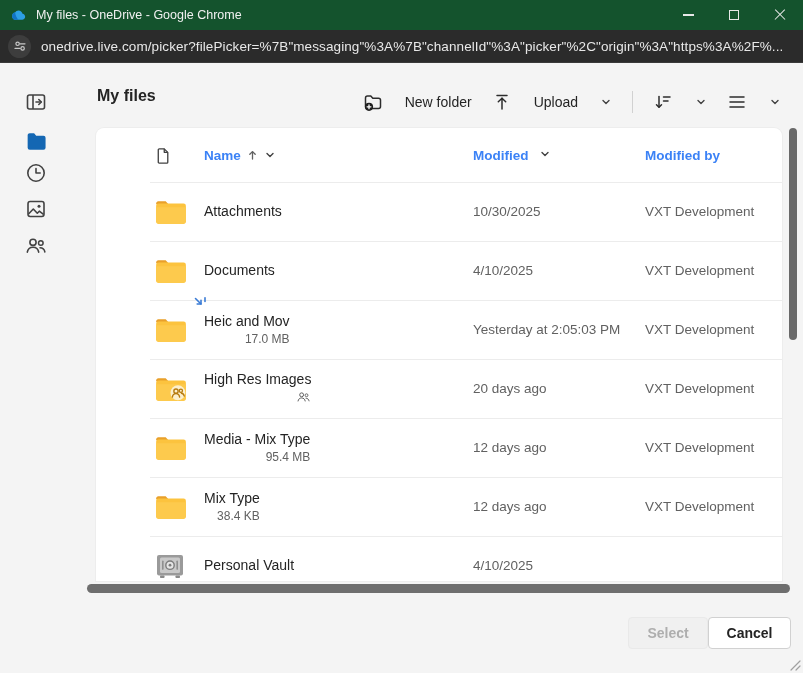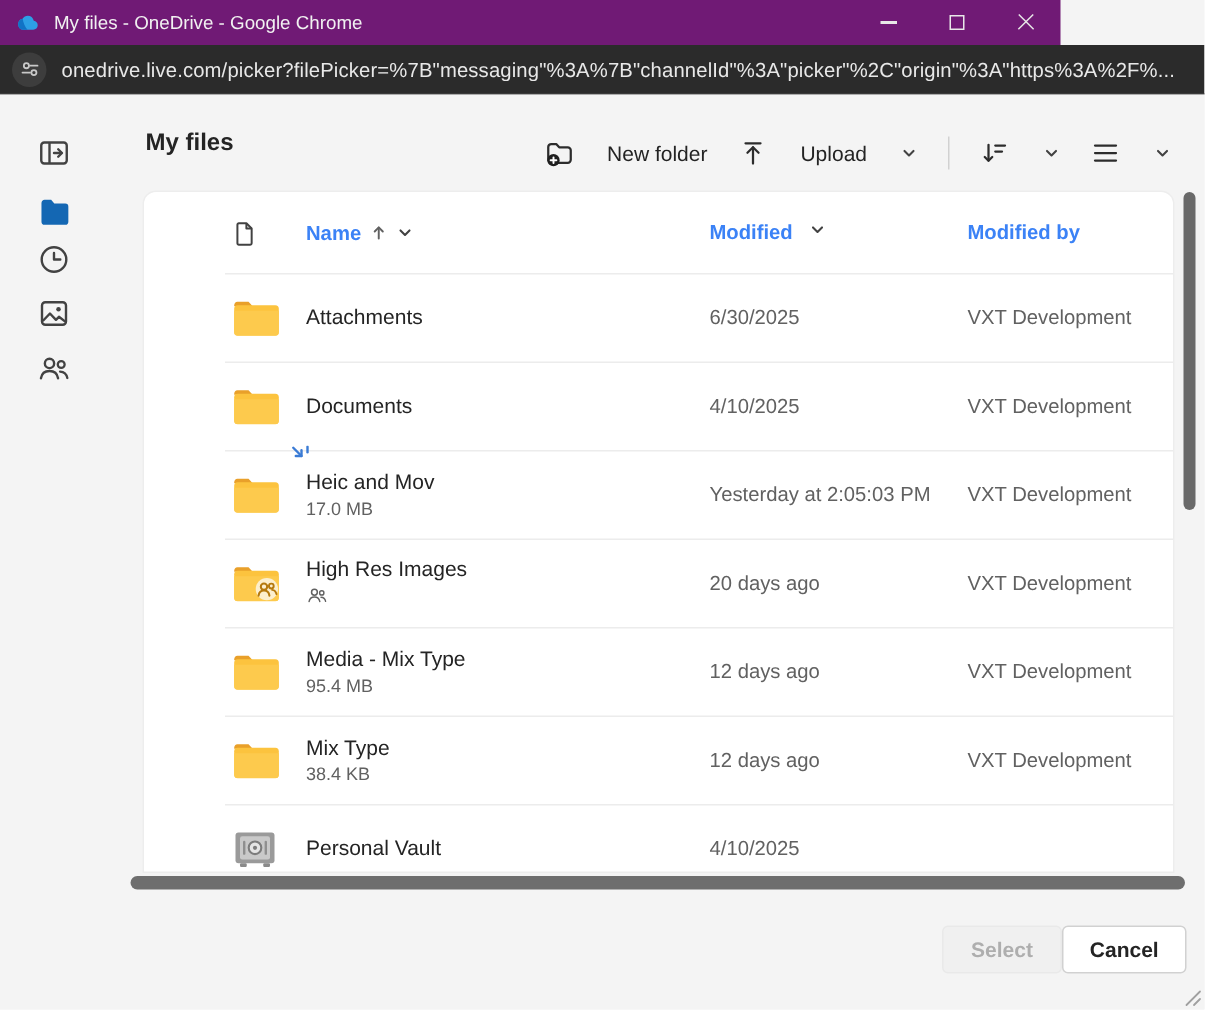--- a/index.html
+++ b/index.html
@@ -1,20 +1,20 @@
 <!DOCTYPE html>
 <html><head>
 <meta charset="utf-8">
 <style>
   * { margin:0; padding:0; box-sizing:border-box; }
   html,body { width:803px; height:673px; overflow:hidden; }
   body { font-family:"Liberation Sans","DejaVu Sans",sans-serif; background:#f4f4f4; position:relative; }
 
   
-  .titlebar { position:absolute; left:0; top:0; width:707px; height:30px; background:#701a75;
+  .titlebar { position:absolute; left:0; top:0; width:803px; height:30px; background:#14532d;
               display:flex; align-items:center; }
   .favicon { width:17px; height:17px; margin-left:10px; flex:0 0 auto; }
   .win-title { color:#f1f1f1; font-size:12.5px; margin-left:9px; flex:1 1 auto; white-space:nowrap; overflow:hidden; }
   .win-controls { display:flex; height:30px; }
   .win-btn { width:46px; height:30px; display:flex; align-items:center; justify-content:center; }
   .glyph-min { width:11px; height:1.4px; background:#e8e8e8; }
   .glyph-max { width:10px; height:10px; border:1.4px solid #e8e8e8; }
   .glyph-close { position:relative; width:12px; height:12px; }
   .glyph-close::before,.glyph-close::after { content:""; position:absolute; left:-1px; top:5px; width:14px; height:1.4px; background:#e8e8e8; }
   .glyph-close::before { transform:rotate(45deg); }
@@ -48,21 +48,21 @@
   .col-icon { width:50px; display:flex; align-items:center; }
   .col-name { flex:1 1 auto; display:flex; align-items:center; gap:6px; min-width:0; }
   .col-mod  { width:172px; flex:0 0 auto; }
   .col-by   { width:137px; flex:0 0 auto; }
   .th-label { font-size:13.5px; font-weight:700; color:#3b82f6; }
   .row { position:relative; display:flex; align-items:center; height:59px; padding-left:58px; cursor:pointer; }
   .row::before { content:""; position:absolute; left:54px; right:0; top:0; height:1px; background:#ececec; }
   .fname { font-size:14px; color:#242424; line-height:19px; }
   .fsub  { font-size:12px; color:#616161; line-height:16px; }
   .cell-mod, .cell-by { font-size:13.5px; color:#616161; }
-  .name-stack { display:flex; flex-direction:column; justify-content:center; min-width:0; }
+  .name-stack { display:flex; flex-direction:column; justify-content:center; min-width:0;align-items:flex-end; }
 
   .click-indicator { position:absolute; left:194px; top:234px; z-index:3; }
 
   
   .v-scroll { position:absolute; left:789px; top:65px; width:8px; height:212px; background:#696969; border-radius:4px; }
   .h-scroll { position:absolute; left:87px;  top:521px; width:703px; height:9px; background:#6e6e6e; border-radius:5px; }
 
   
   .footer-actions { position:absolute; right:12px; top:554px; display:flex; gap:0; }
   .btn { height:32px; border-radius:4px; font-size:14px; font-family:inherit; cursor:pointer; }
@@ -261,21 +261,21 @@
           <svg width="34" height="28">
             <use href="#i-folder"></use>
           </svg>
         </div>
       <div class="col-name">
           <div class="name-stack">
         <div class="fname">Attachments</div>
         <div class="fsub"></div>
       </div>
         </div>
-      <div class="col-mod cell-mod">6/30/2025</div>
+      <div class="col-mod cell-mod">10/30/2025</div>
       <div class="col-by cell-by">VXT Development</div>
     </div>
 
     <div class="row">
       <div class="col-icon">
           <svg width="34" height="28">
             <use href="#i-folder"></use>
           </svg>
         </div>
       <div class="col-name">

